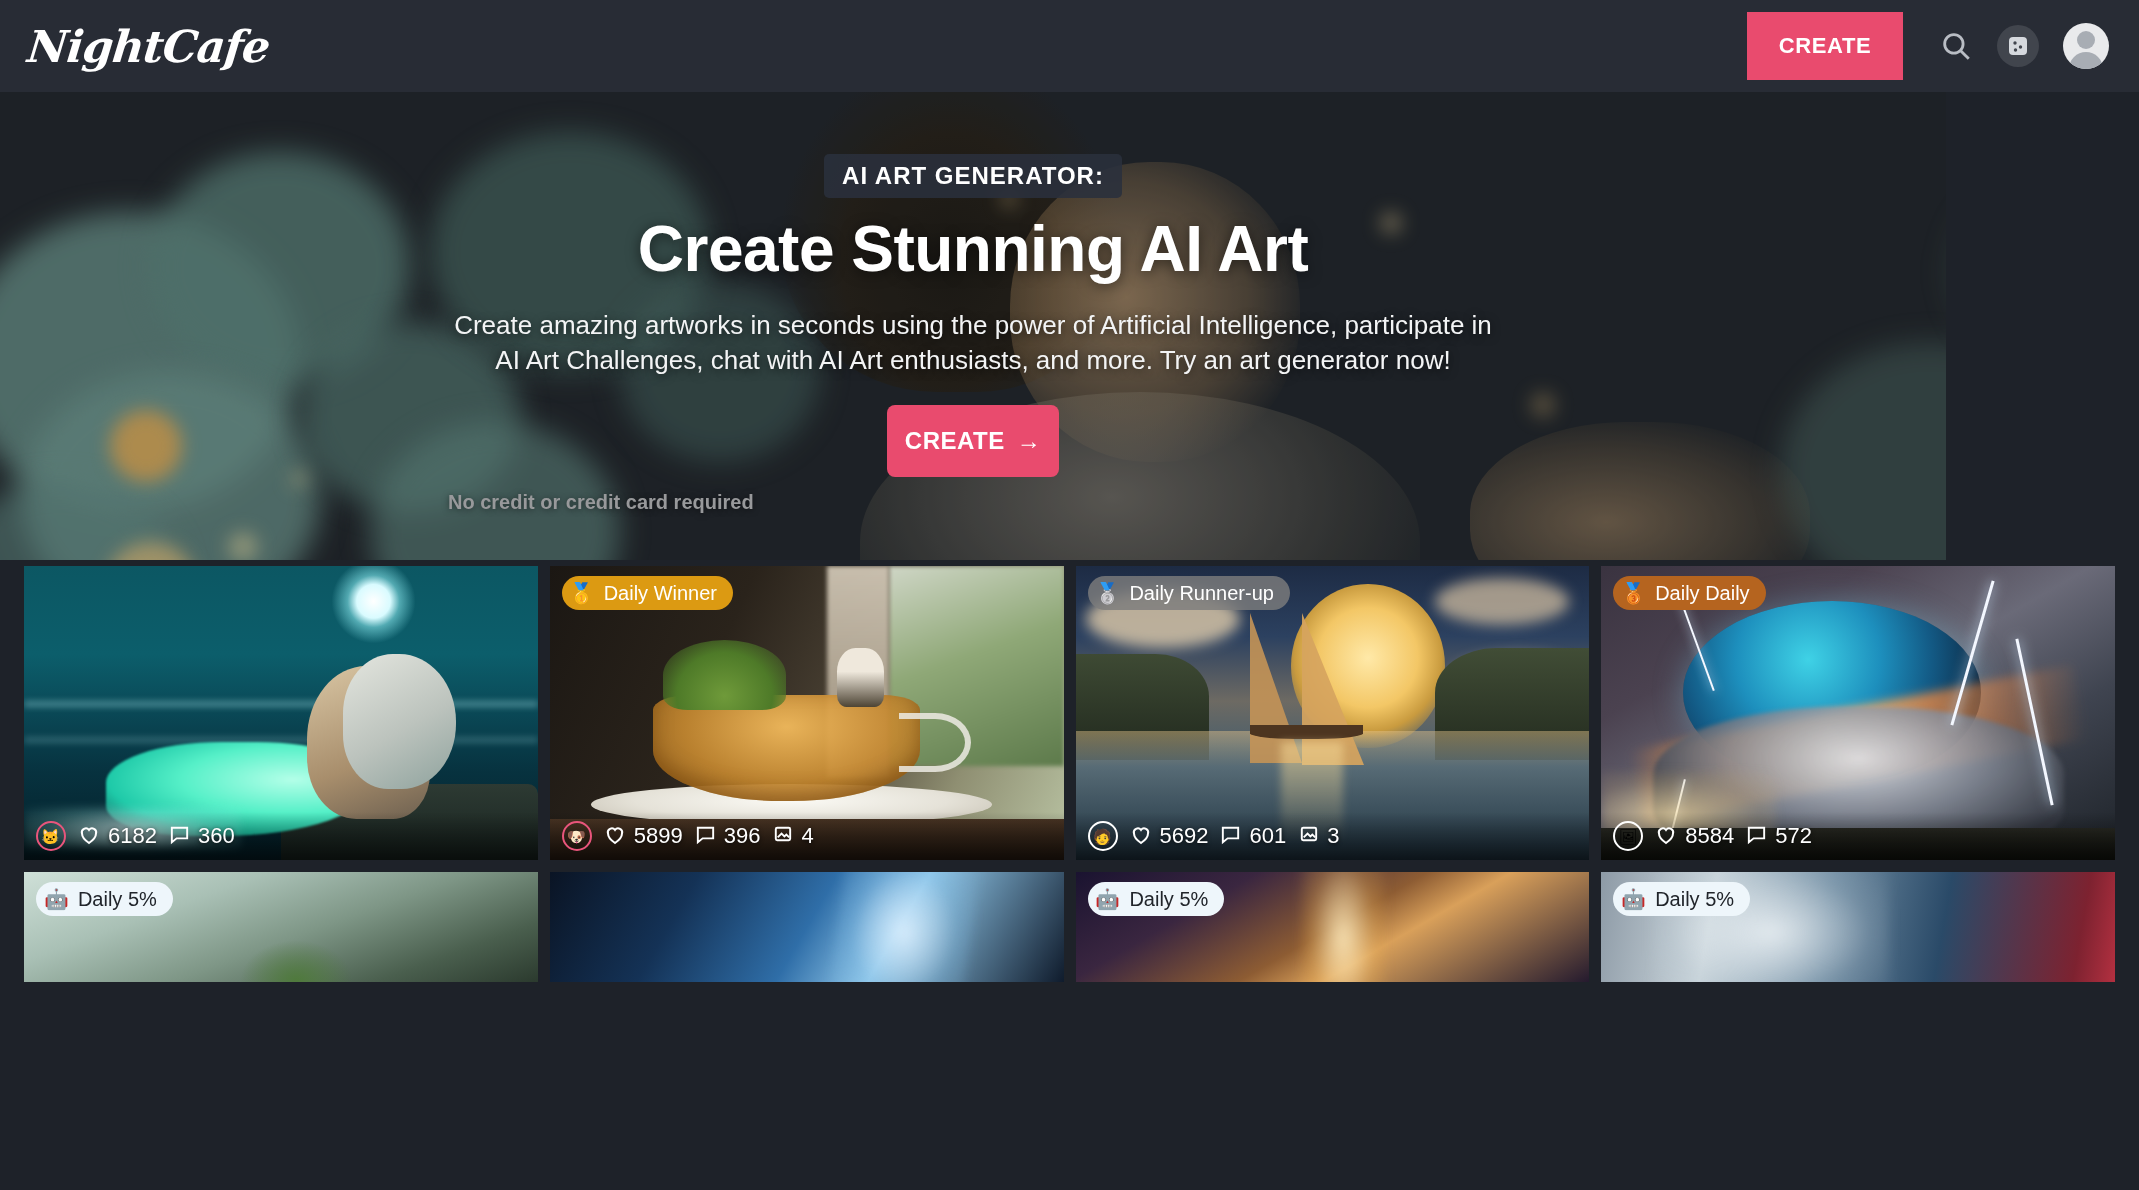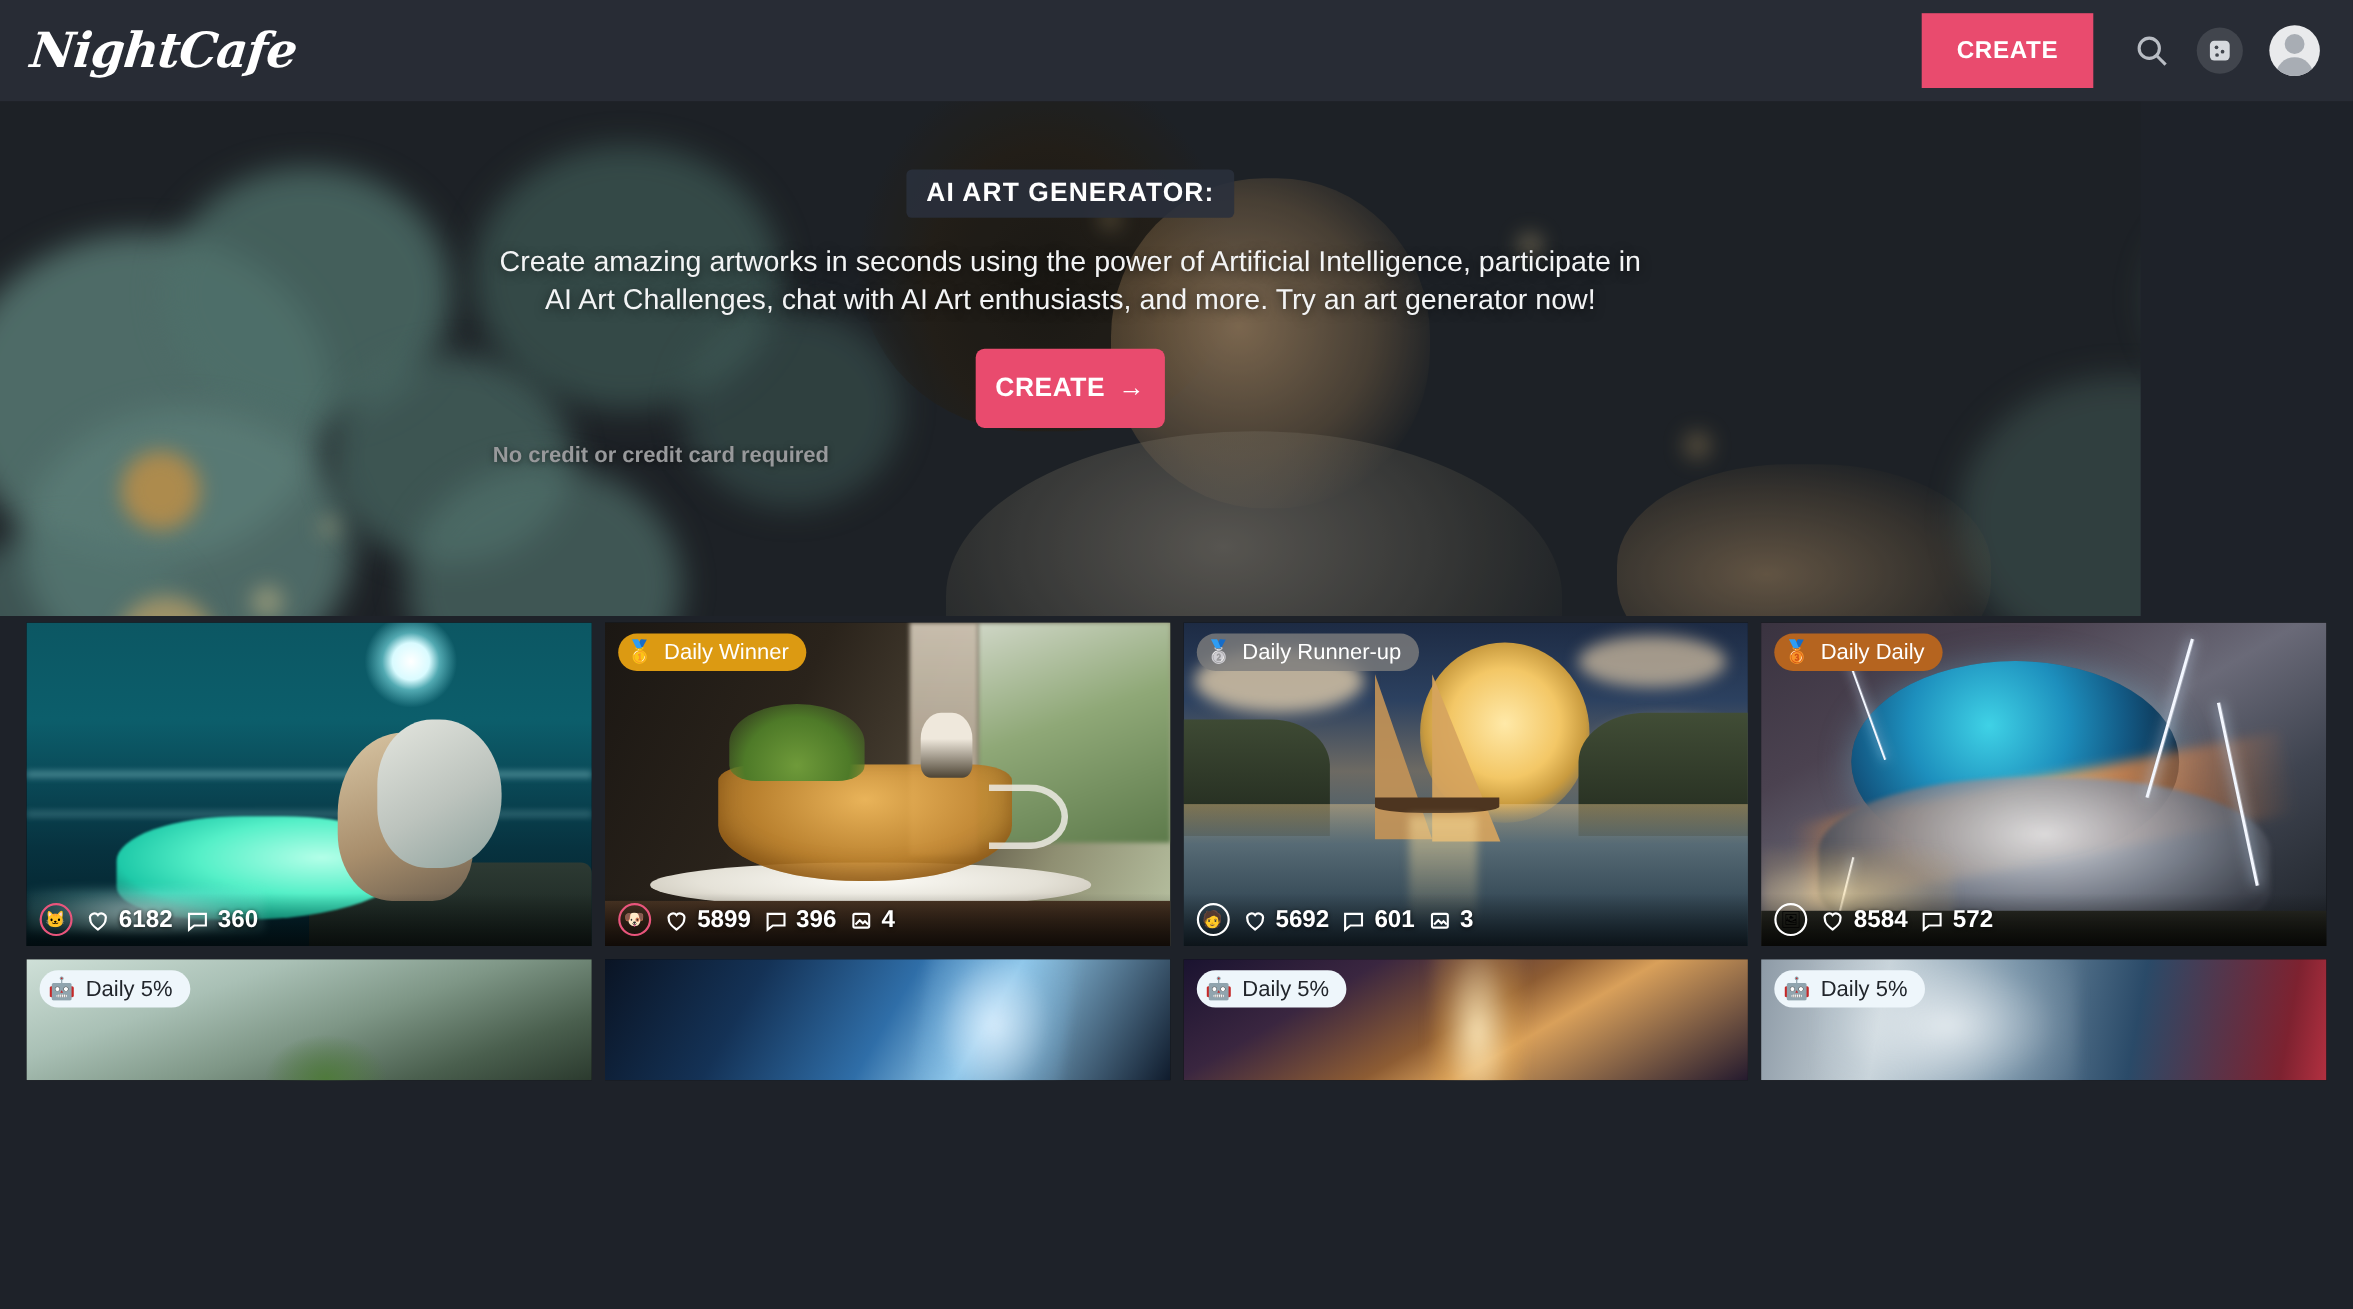--- a/index.html
+++ b/index.html
@@ -202,22 +202,22 @@
     z-index:6;
   }
   .stat-avatar{
     width:30px; height:30px; border-radius:50%;
     border:2px solid #e9557c; overflow:hidden; flex:none;
     display:flex; align-items:center; justify-content:center;
     font-size:15px; line-height:1;
   }
   .stat-avatar.ring-white{ border-color:#ffffff; }
   .stat{
-    display:flex; align-items:flex-end; gap:7px;
-    color:#ffffff; font-size:22px; font-weight:700;
+    display:flex; align-items:flex-start; gap:7px;
+    color:#ffffff; font-size:22px; font-weight:400;
     text-shadow:0 1px 4px rgba(0,0,0,.8);
   }
   .stat svg{ display:block; }
 
   
   
   .art-mermaid{
     background:
       radial-gradient(circle 42px at 68% 12%, #ffffff 0%, #d9fbff 40%, rgba(140,235,240,.55) 62%, rgba(60,170,180,0) 100%),
       linear-gradient(#0c5763 0%, #0c5e6b 30%, #0a4a58 48%, #07323f 70%, #041f28 100%);
@@ -443,20 +443,21 @@
     <div class="bokeh b4"></div>
       <div class="bokeh b5"></div>
     <div class="bokeh b7"></div>
       <div class="bokeh b8"></div>
       <div class="bokeh b9"></div>
     <div class="hero-veil"></div>
   </div>
 
   <div class="hero-content">
     <div class="eyebrow">AI ART GENERATOR:</div>
+    <h1 class="hero-title">Create Stunning AI Art</h1>
     <p class="hero-sub">Create amazing artworks in seconds using the power of Artificial Intelligence, participate in AI Art Challenges, chat with AI Art enthusiasts, and more. Try an art generator now!</p>
 
     <div class="prompt-row">
       <button class="prompt-btn">
         <span>CREATE</span>
         <span>→</span>
       </button>
     </div>
 
     <div class="prompt-note">No credit or credit card required</div>

